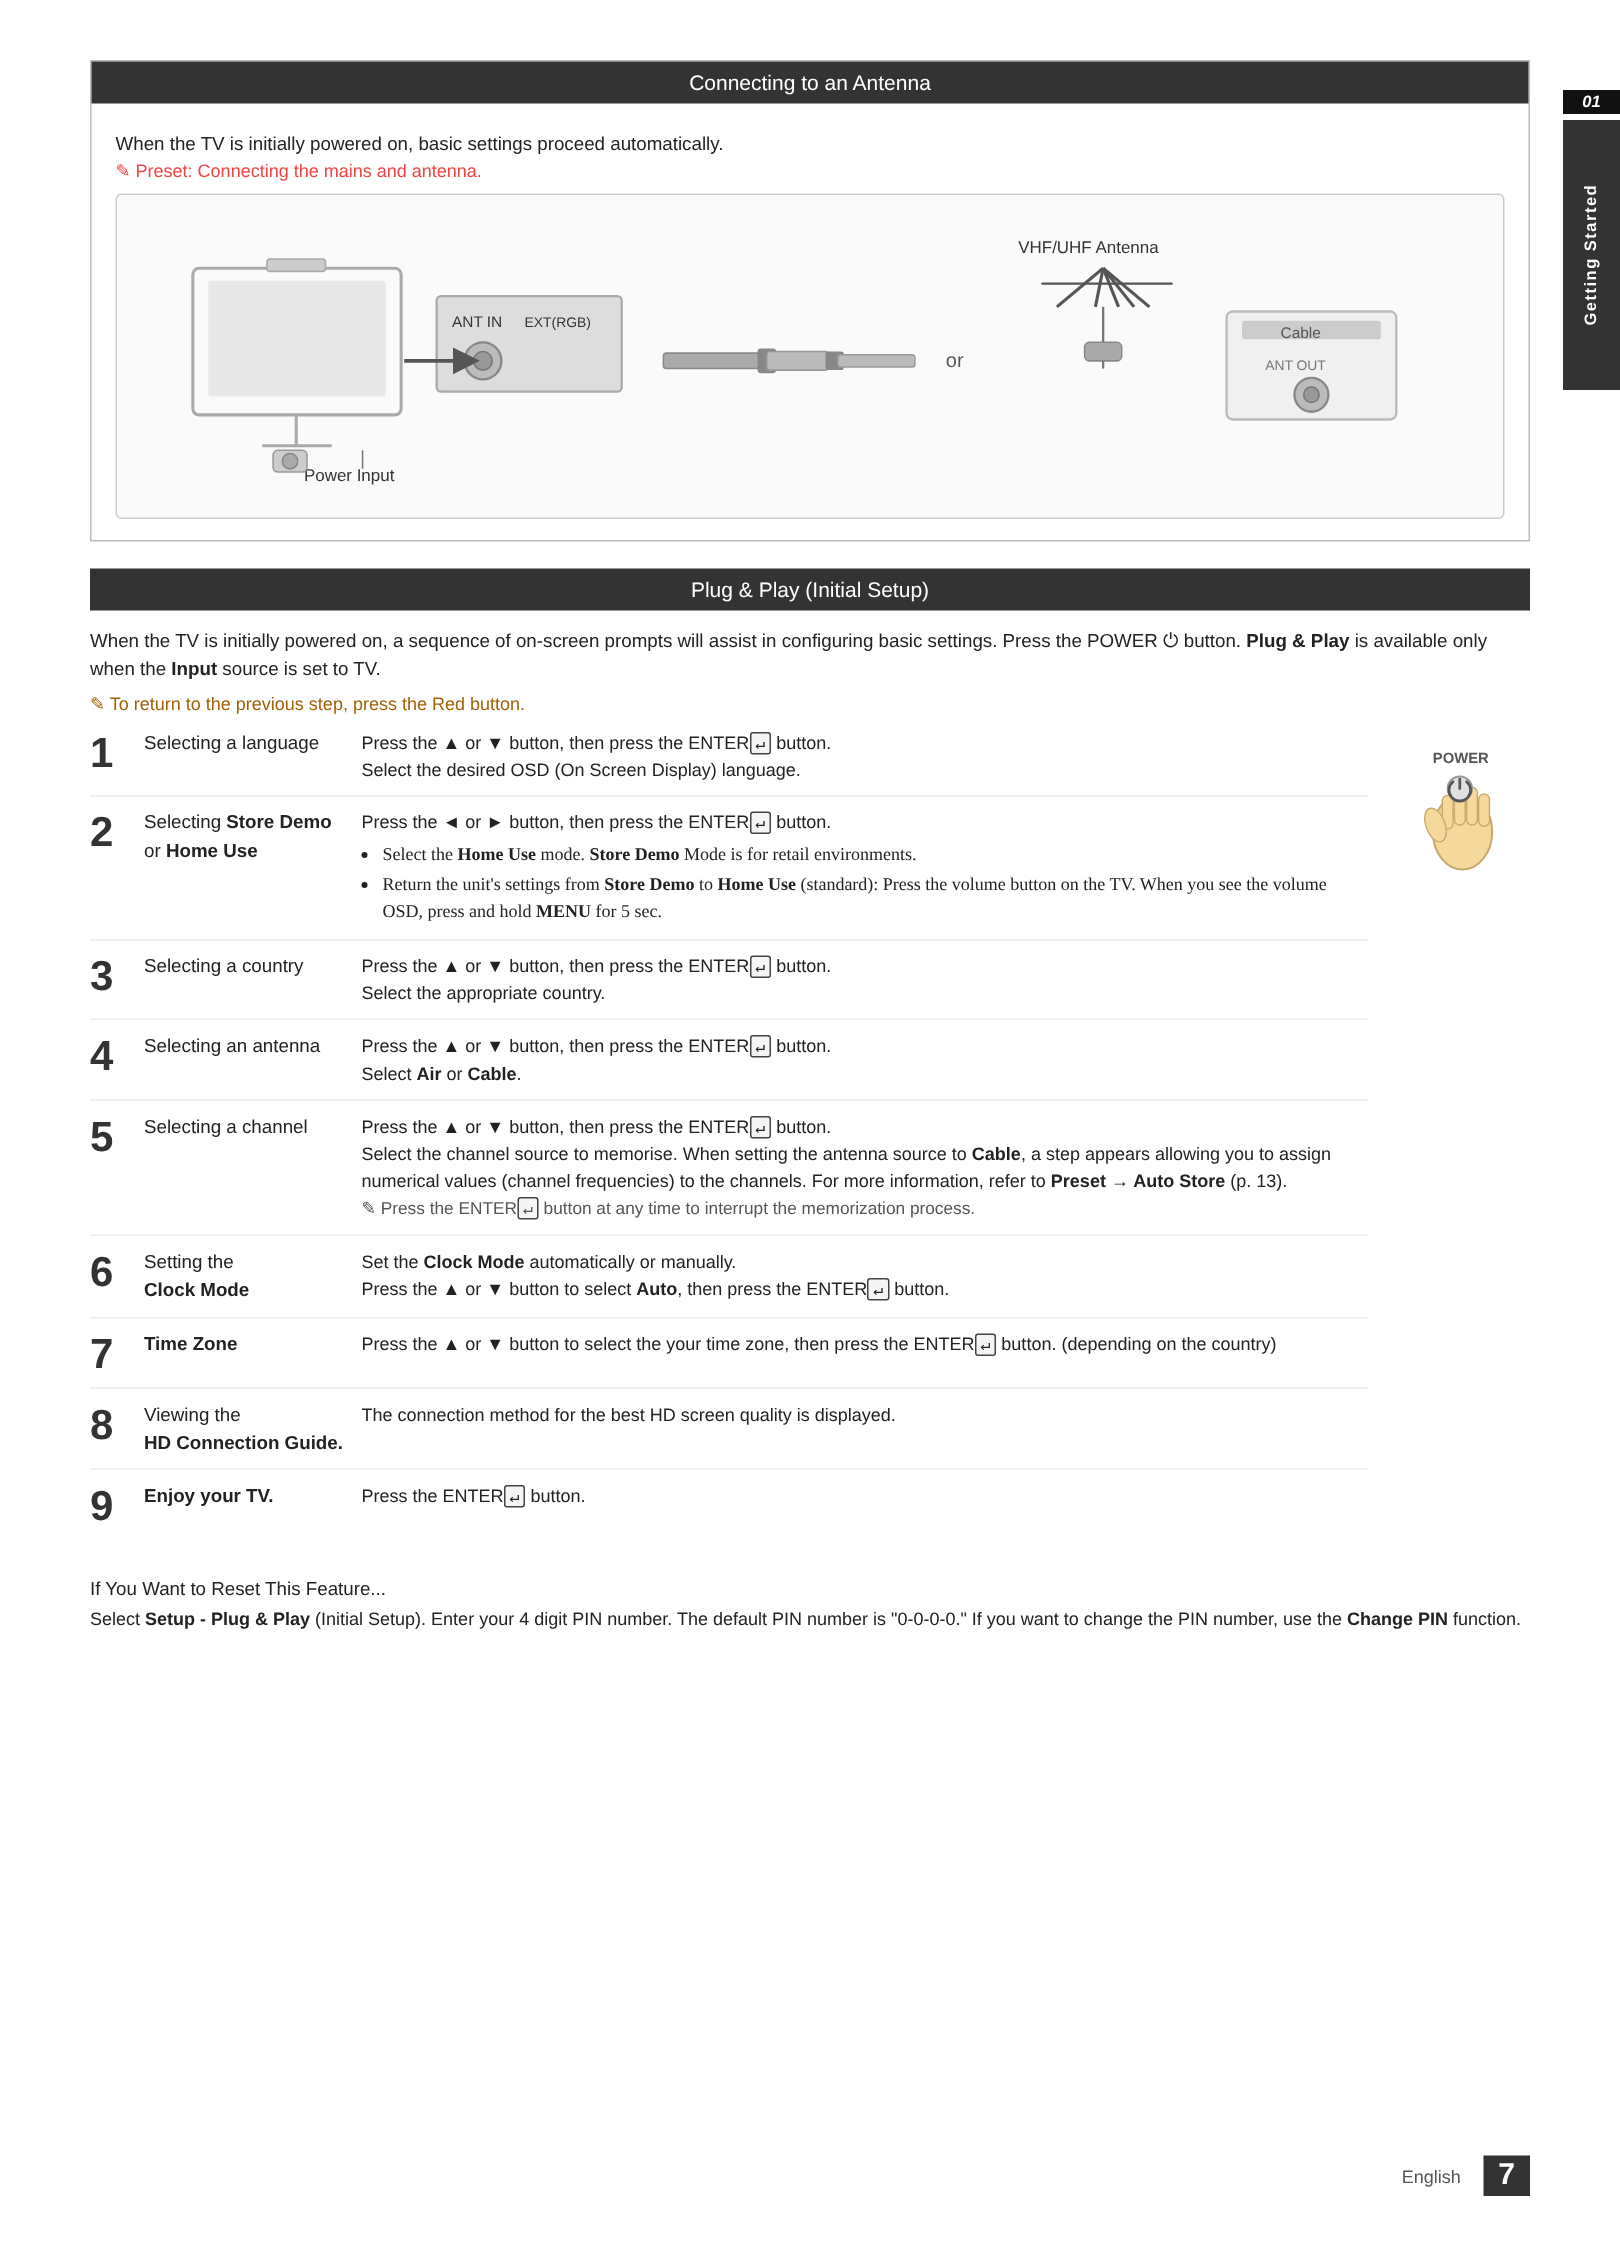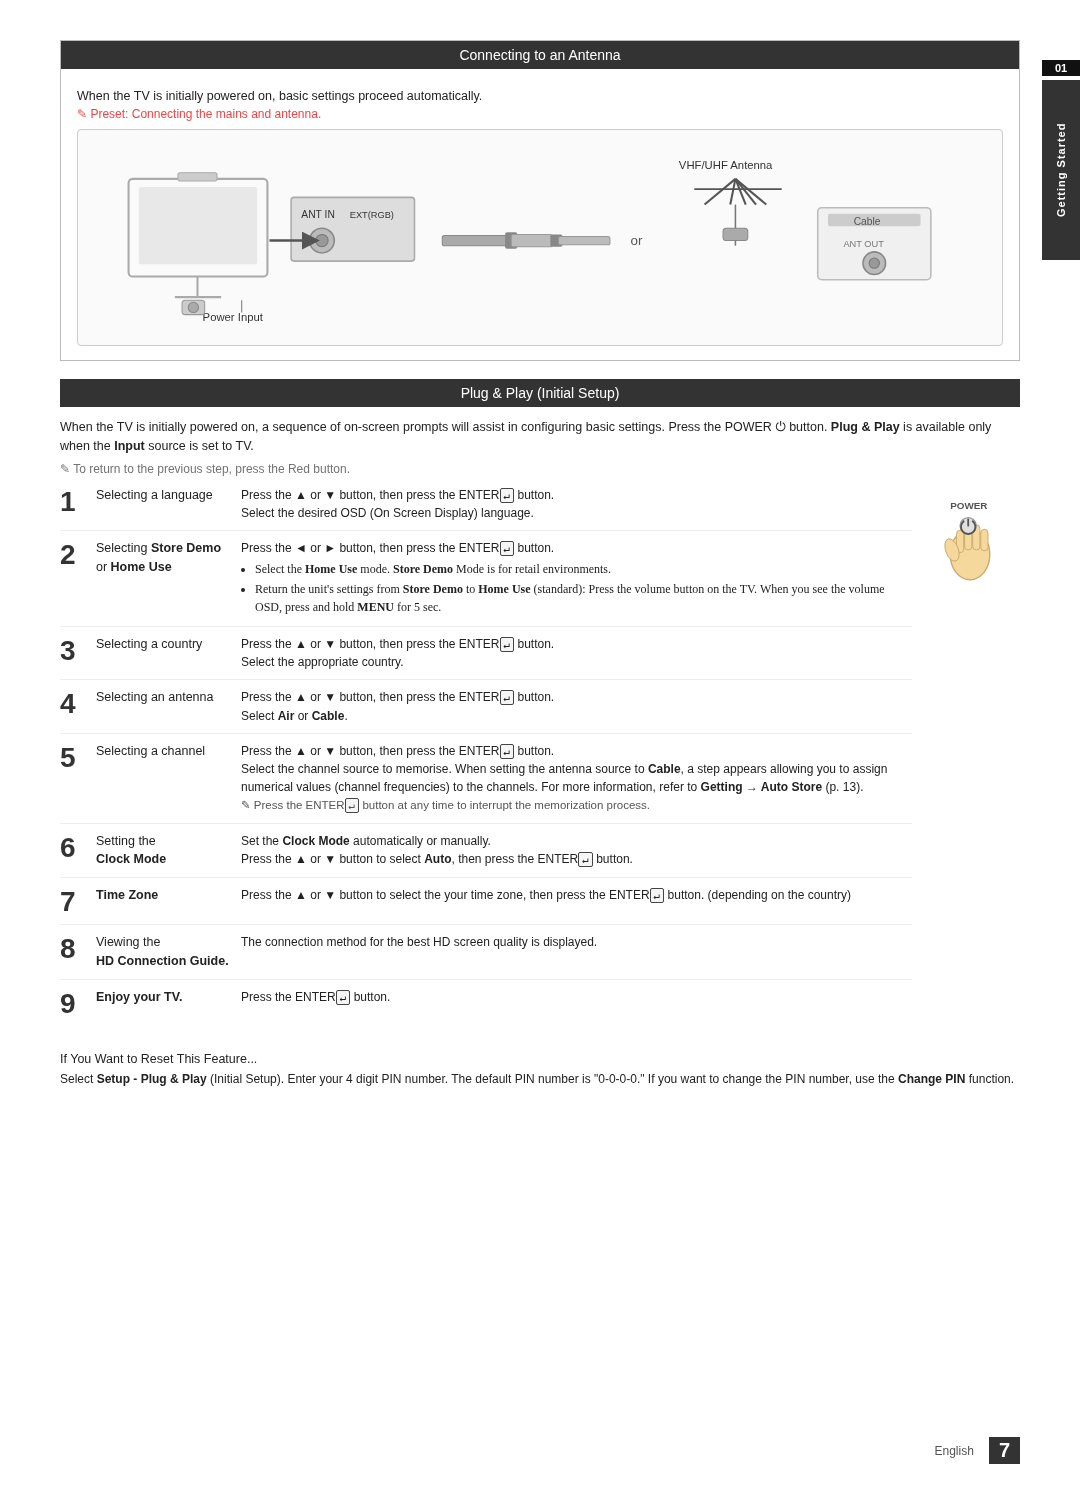--- a/index.html
+++ b/index.html
@@ -44,20 +44,21 @@
       position: absolute;
       right: 0;
       top: 60px;
       width: 38px;
       background: #111;
       color: #fff;
       font-size: 11px;
       padding: 2px 0;
       text-align: center;
       font-weight: bold;
+      font-style: italic;
     }
 
     
     .section-header {
       background: #333;
       color: #fff;
       text-align: center;
       font-weight: normal;
       font-size: 14px;
       padding: 6px 10px;
@@ -106,21 +107,21 @@
     .plug-section {
       margin-top: 10px;
     }
     .plug-intro {
       font-size: 12.5px;
       margin-bottom: 6px;
       line-height: 1.5;
     }
     .plug-note {
       font-size: 12px;
-      color: #737373;
+      color: #a16207;
       margin-bottom: 10px;
     }
     .plug-note::before {
       content: "✎ ";
     }
 
     
     .steps-area {
       display: flex;
       gap: 18px;
@@ -181,20 +182,21 @@
     }
     .step-desc .sub-note::before {
       content: "✎ ";
     }
 
     .power-icon-area {
       width: 90px;
       flex-shrink: 0;
       display: flex;
       align-items: flex-start;
+      justify-content: center;
       padding-top: 10px;
     }
 
     
     .power-svg {
       width: 80px;
       height: 90px;
     }
 
     
@@ -367,21 +369,21 @@
             Press the ▲ or ▼ button, then press the ENTER<span class="btn-enter">↵</span> button.<br>
             Select <b>Air</b> or <b>Cable</b>.
           </div>
         </div>
 
         <div class="step-row">
           <div class="step-num">5</div>
           <div class="step-title">Selecting a channel</div>
           <div class="step-desc">
             Press the ▲ or ▼ button, then press the ENTER<span class="btn-enter">↵</span> button.<br>
-            Select the channel source to memorise. When setting the antenna source to <b>Cable</b>, a step appears allowing you to assign numerical values (channel frequencies) to the channels. For more information, refer to <b>Getting → Auto Store</b> (p. 13).<br>
+            Select the channel source to memorise. When setting the antenna source to <b>Cable</b>, a step appears allowing you to assign numerical values (channel frequencies) to the channels. For more information, refer to <b>Preset → Auto Store</b> (p. 13).<br>
             <span class="sub-note">Press the ENTER<span class="btn-enter">↵</span> button at any time to interrupt the memorization process.</span>
           </div>
         </div>
 
         <div class="step-row">
           <div class="step-num">6</div>
           <div class="step-title">Setting the<br><b>Clock Mode</b></div>
           <div class="step-desc">
             Set the <b>Clock Mode</b> automatically or manually.<br>
             Press the ▲ or ▼ button to select <b>Auto</b>, then press the ENTER<span class="btn-enter">↵</span> button.

